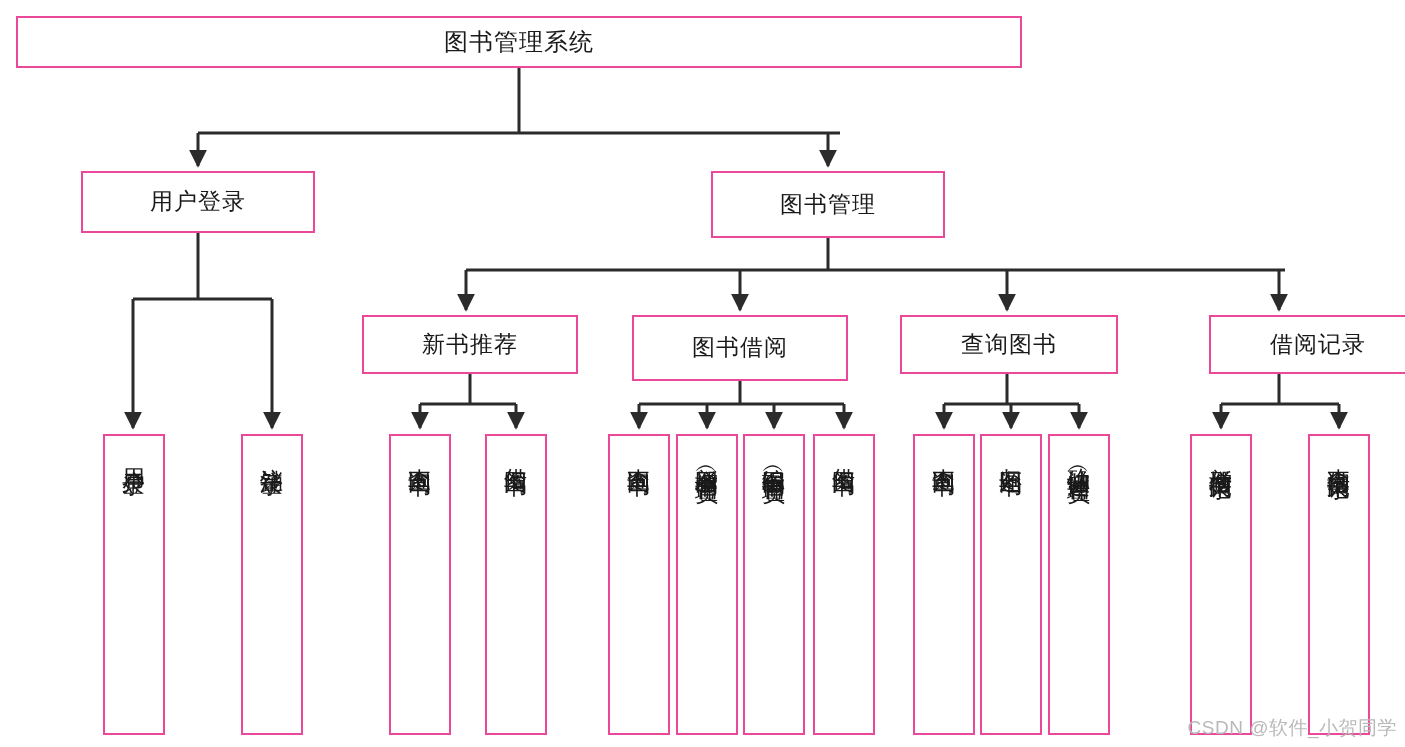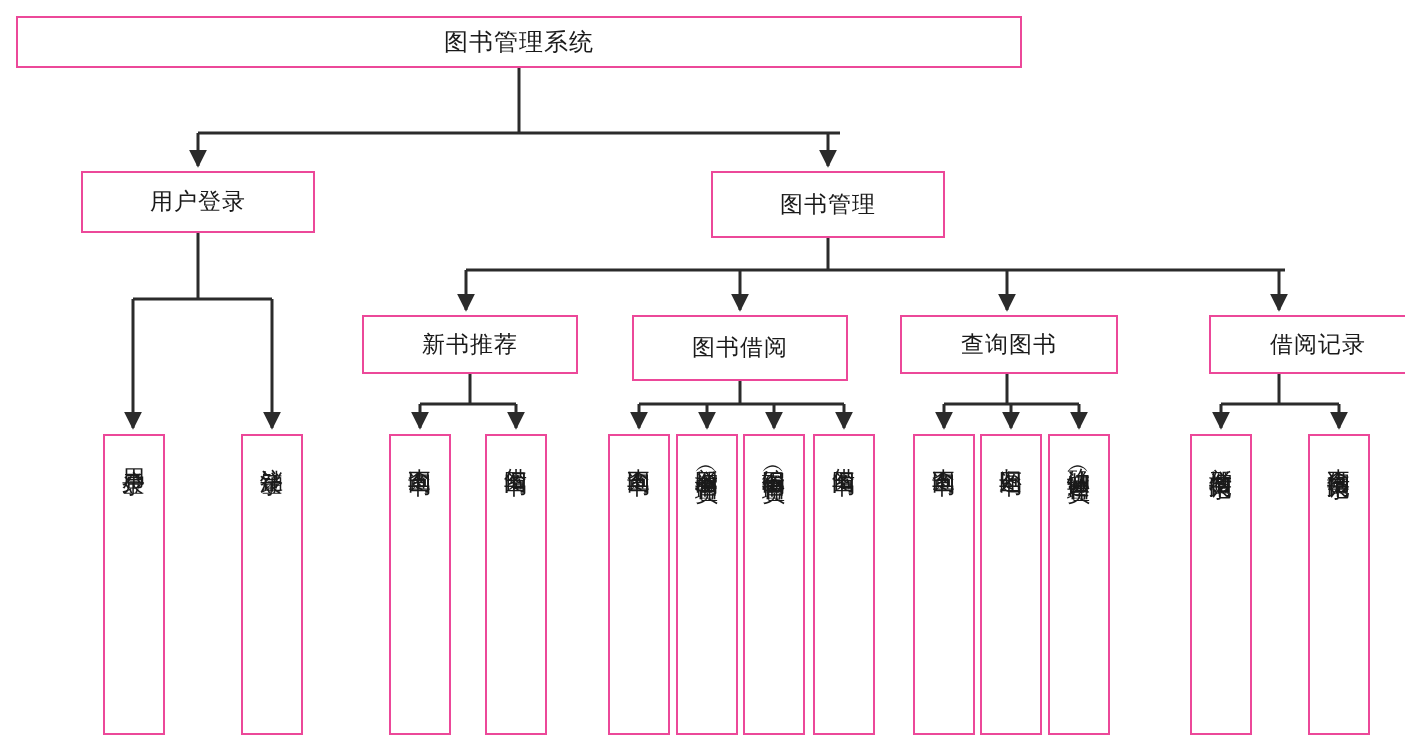--- a/index.html
+++ b/index.html
@@ -187,14 +187,15 @@
     <span class="vlabel">确认归还（管理员）</span>
   </div>
 
   <div class="node node-v" style="left:1190px; top:434px; width:62px; height:301px;">
     <span class="vlabel">新增借阅记录</span>
   </div>
   <div class="node node-v" style="left:1308px; top:434px; width:62px; height:301px;">
     <span class="vlabel">查询借阅记录</span>
   </div>
 
+  <div id="watermark">CSDN @软件_小贺同学</div>
 
 </div>
 
 </body></html>

